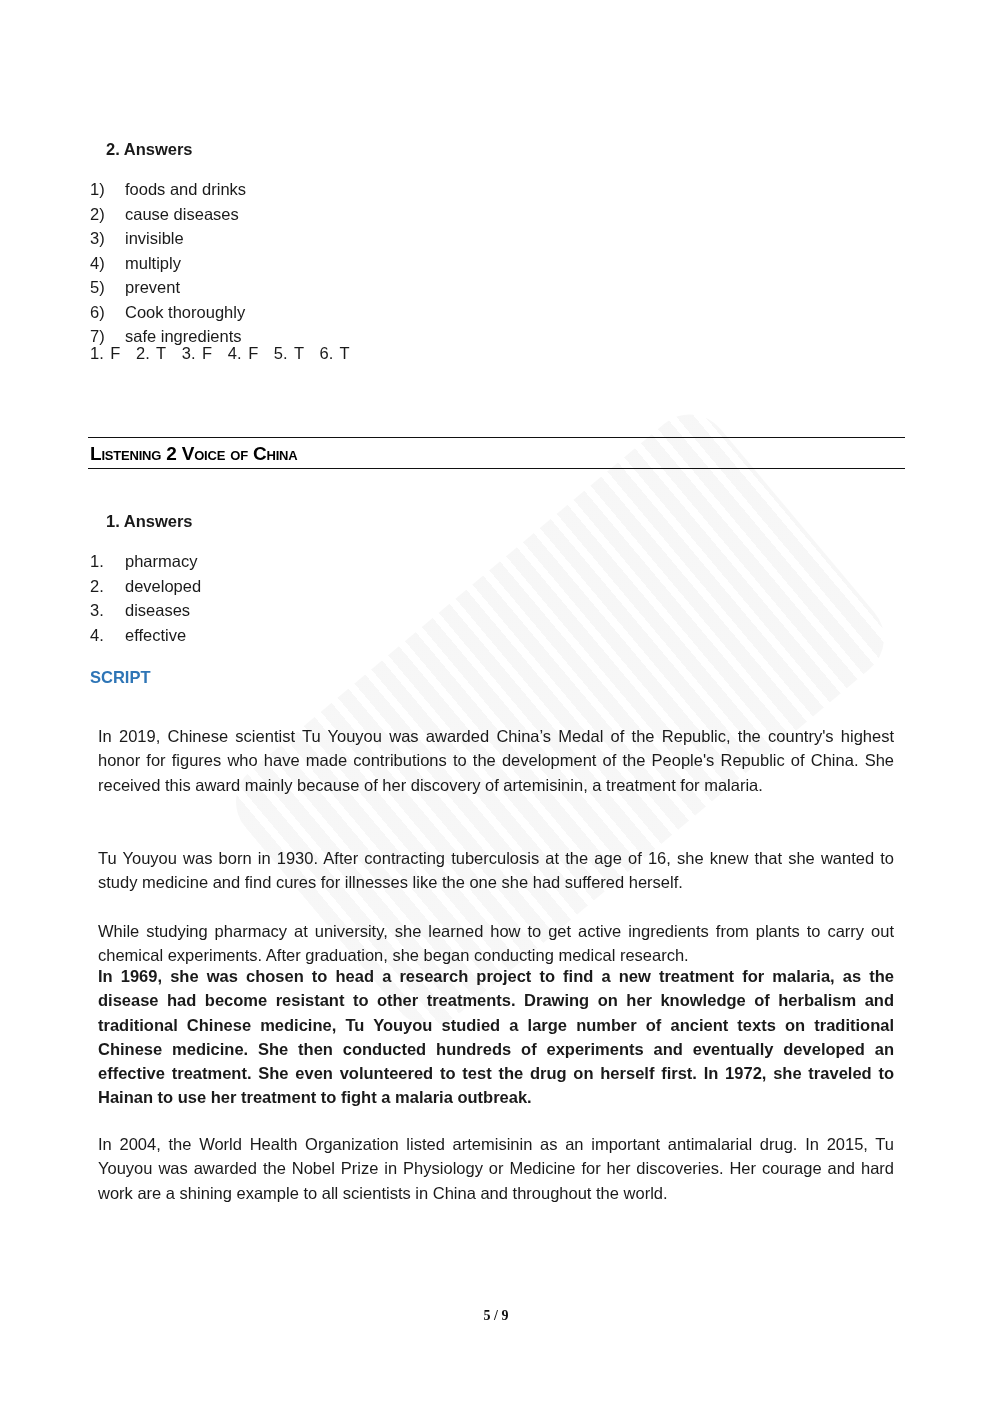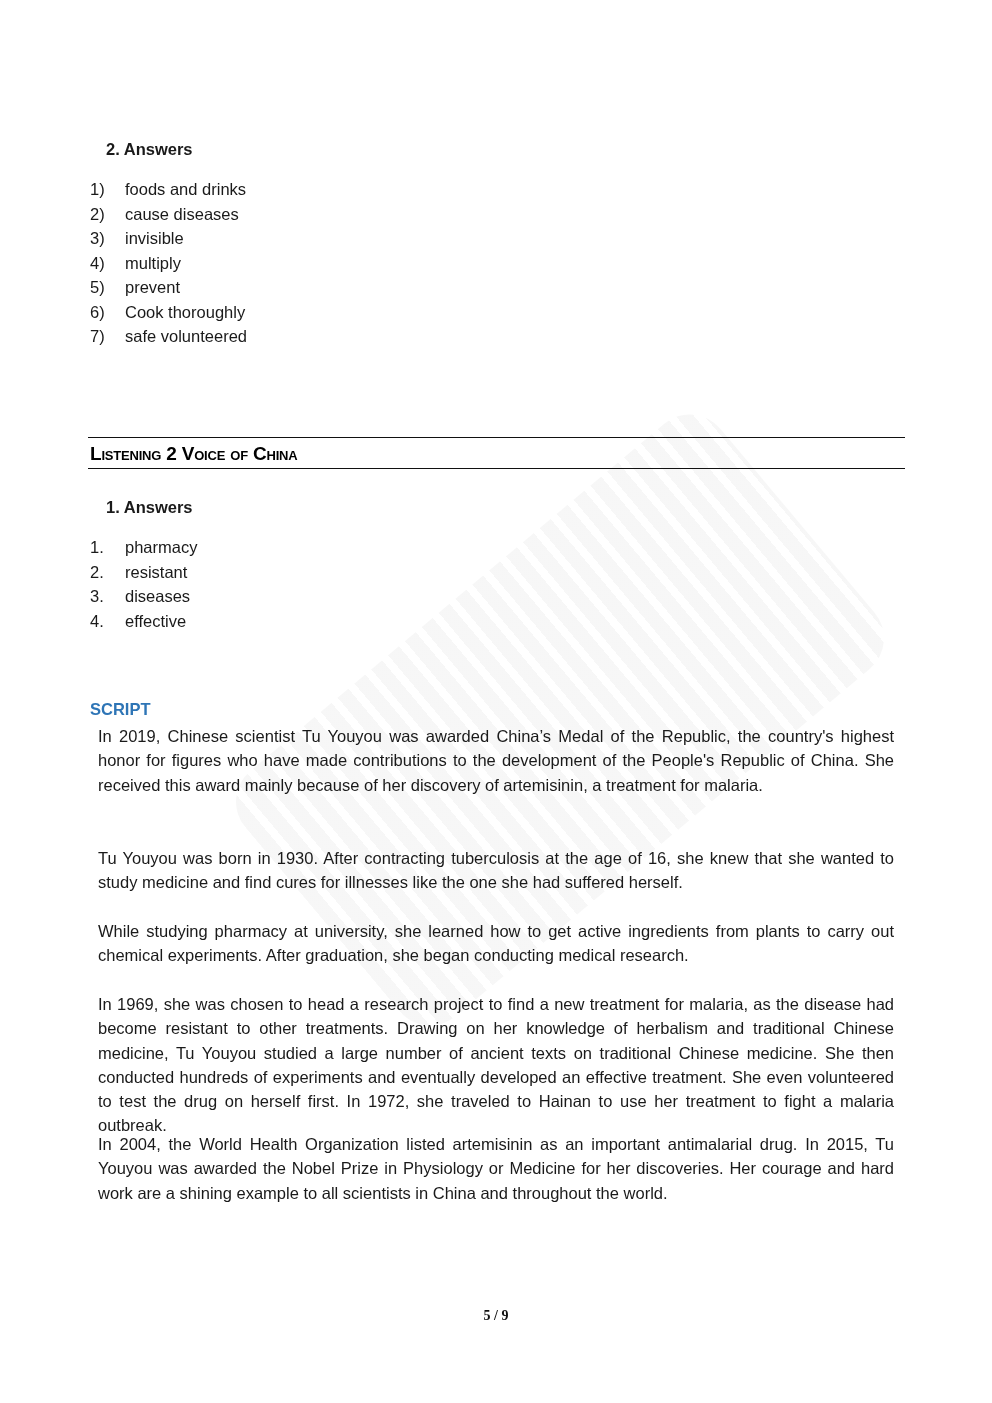--- a/index.html
+++ b/index.html
@@ -126,67 +126,75 @@
     <li>
         <span class="num">5)</span>
         <span>prevent</span>
       </li>
     <li>
         <span class="num">6)</span>
         <span>Cook thoroughly</span>
       </li>
     <li>
         <span class="num">7)</span>
-        <span>safe volunteered</span>
+        <span>safe ingredients</span>
       </li>
   </ul>
 </div>
 
 <div class="block" style="top:341px;">
+  <div class="tf-line">
+    <span>1. F</span>
+    <span>2. T</span>
+    <span>3. F</span>
+    <span>4. F</span>
+    <span>5. T</span>
+    <span>6. T</span>
+  </div>
 </div>
 
 <div class="section-bar">
   <span class="section-title">Listening 2 Voice of China</span>
 </div>
 
-<div class="block" style="top:479px;">
+<div class="block" style="top:493px;">
   <p class="sub-heading">1. Answers</p>
   <ul class="ans-list">
     <li>
         <span class="num">1.</span>
         <span>pharmacy</span>
       </li>
     <li>
         <span class="num">2.</span>
-        <span>resistant</span>
+        <span>developed</span>
       </li>
     <li>
         <span class="num">3.</span>
         <span>diseases</span>
       </li>
     <li>
         <span class="num">4.</span>
         <span>effective</span>
       </li>
   </ul>
 </div>
 
-<div class="block" style="top:700px;">
+<div class="block" style="top:668px;">
   <span class="script-label">SCRIPT</span>
 </div>
 
 <div class="block" style="top:716px;">
   <p class="para">In 2019, Chinese scientist Tu Youyou was awarded China’s Medal of the Republic, the country's highest honor for figures who have made contributions to the development of the People's Republic of China. She received this award mainly because of her discovery of artemisinin, a treatment for malaria.</p>
 </div>
 <div class="block" style="top:838px;">
   <p class="para">Tu Youyou was born in 1930. After contracting tuberculosis at the age of 16, she knew that she wanted to study medicine and find cures for illnesses like the one she had suffered herself.</p>
 </div>
 <div class="block" style="top:911px;">
   <p class="para">While studying pharmacy at university, she learned how to get active ingredients from plants to carry out chemical experiments. After graduation, she began conducting medical research.</p>
 </div>
-<div class="block" style="top:984px;">
+<div class="block" style="top:956px;font-weight:bold;">
   <p class="para">In 1969, she was chosen to head a research project to find a new treatment for malaria, as the disease had become resistant to other treatments. Drawing on her knowledge of herbalism and traditional Chinese medicine, Tu Youyou studied a large number of ancient texts on traditional Chinese medicine. She then conducted hundreds of experiments and eventually developed an effective treatment. She even volunteered to test the drug on herself first. In 1972, she traveled to Hainan to use her treatment to fight a malaria outbreak.</p>
 </div>
 <div class="block" style="top:1124px;">
   <p class="para">In 2004, the World Health Organization listed artemisinin as an important antimalarial drug. In 2015, Tu Youyou was awarded the Nobel Prize in Physiology or Medicine for her discoveries. Her courage and hard work are a shining example to all scientists in China and throughout the world.</p>
 </div>
 
 <div class="footer">5 / 9</div>
 
 </body></html>

